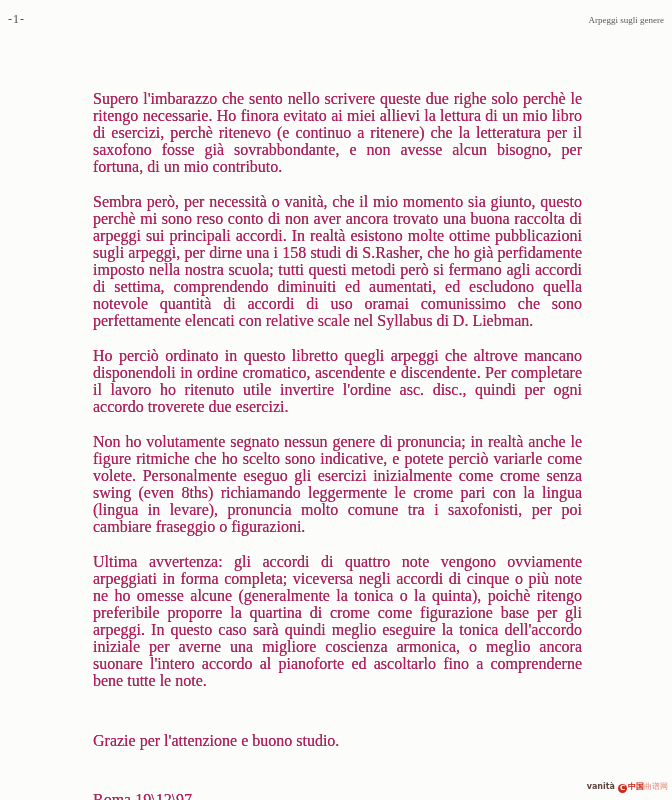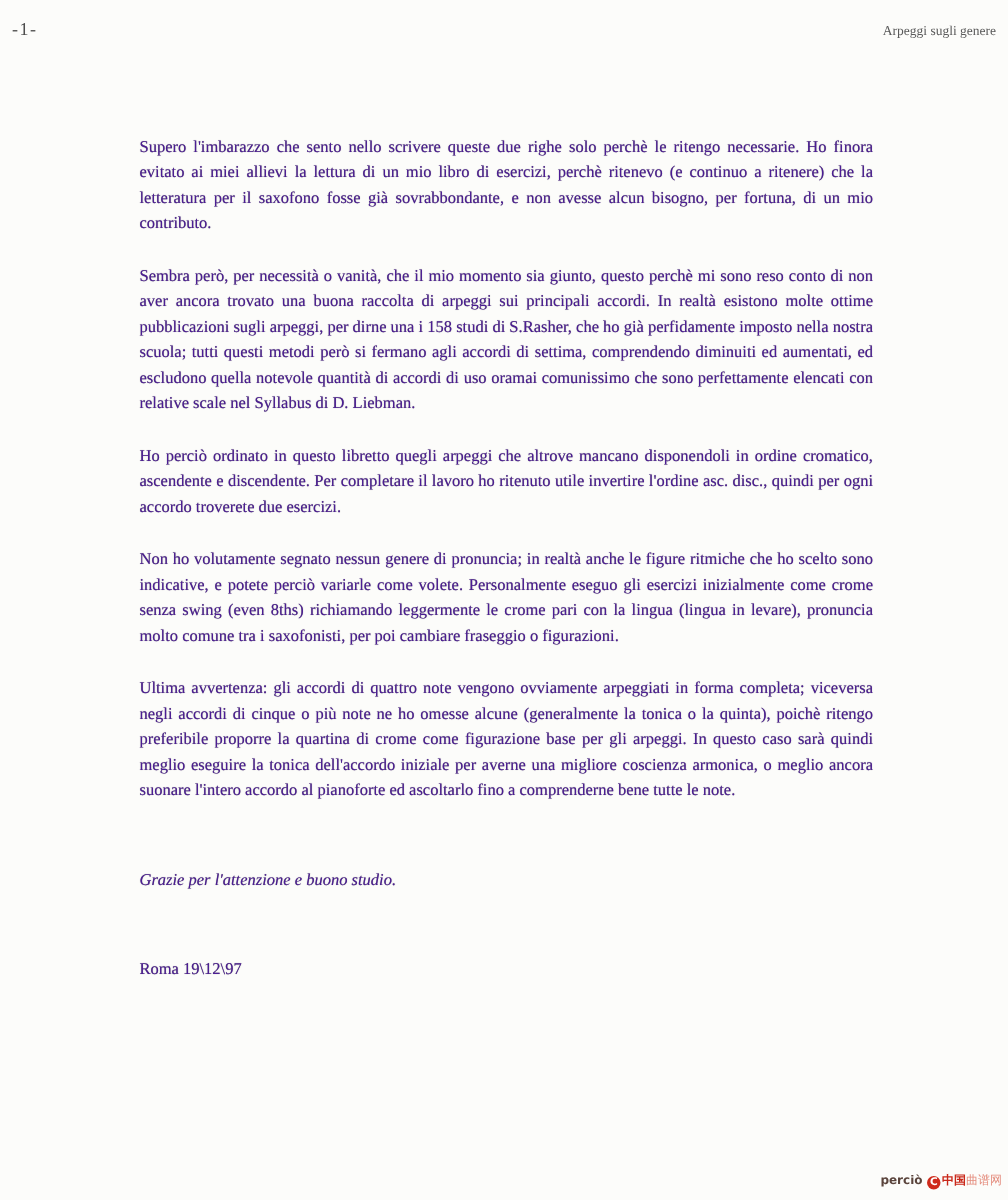--- a/index.html
+++ b/index.html
@@ -33,31 +33,30 @@
   }
   
   .content {
     position: absolute;
     left: 93px;
     top: 90px;
     width: 489px;
   }
   .content p {
     margin: 0 0 18px 0;
-    font-size: 11px;
+    font-size: 16px;
     line-height: 17px;
-    color: #4c1d95;
+    color: #be185d;
     text-align: justify;
     text-shadow: 0 0 0.5px rgba(58,58,58,0.75);
   }
   .content p.closing {
     margin-top: 43px;
     margin-bottom: 42px;
     text-align: left;
-    font-style: italic;
   }
   .content p.dateline {
     margin-bottom: 0;
     text-align: left;
   }
   .content p.last-body {
     margin-bottom: 14px;
   }
   
   .watermark {
@@ -100,16 +99,16 @@
     <p>Supero l'imbarazzo che sento nello scrivere queste due righe solo perchè le ritengo necessarie. Ho finora evitato ai miei allievi la lettura di un mio libro di esercizi, perchè ritenevo (e continuo a ritenere) che la letteratura per il saxofono fosse già sovrabbondante, e non avesse alcun bisogno, per fortuna, di un mio contributo.</p>
     <p>Sembra però, per necessità o vanità, che il mio momento sia giunto, questo perchè mi sono reso conto di non aver ancora trovato una buona raccolta di arpeggi sui principali accordi. In realtà esistono molte ottime pubblicazioni sugli arpeggi, per dirne una i 158 studi di S.Rasher, che ho già perfidamente imposto nella nostra scuola; tutti questi metodi però si fermano agli accordi di settima, comprendendo diminuiti ed aumentati, ed escludono quella notevole quantità di accordi di uso oramai comunissimo che sono perfettamente elencati con relative scale nel Syllabus di D. Liebman.</p>
     <p>Ho perciò ordinato in questo libretto quegli arpeggi che altrove mancano disponendoli in ordine cromatico, ascendente e discendente. Per completare il lavoro ho ritenuto utile invertire l'ordine asc. disc., quindi per ogni accordo troverete due esercizi.</p>
     <p>Non ho volutamente segnato nessun genere di pronuncia; in realtà anche le figure ritmiche che ho scelto sono indicative, e potete perciò variarle come volete. Personalmente eseguo gli esercizi inizialmente come crome senza swing (even 8ths) richiamando leggermente le crome pari con la lingua (lingua in levare), pronuncia molto comune tra i saxofonisti, per poi cambiare fraseggio o figurazioni.</p>
     <p class="last-body">Ultima avvertenza: gli accordi di quattro note vengono ovviamente arpeggiati in forma completa; viceversa negli accordi di cinque o più note ne ho omesse alcune (generalmente la tonica o la quinta), poichè ritengo preferibile proporre la quartina di crome come figurazione base per gli arpeggi. In questo caso sarà quindi meglio eseguire la tonica dell'accordo iniziale per averne una migliore coscienza armonica, o meglio ancora suonare l'intero accordo al pianoforte ed ascoltarlo fino a comprenderne bene tutte le note.</p>
     <p class="closing">Grazie per l'attenzione e buono studio.</p>
     <p class="dateline">Roma 19\12\97</p>
   </div>
 
   <div class="watermark">
-    <span class="wm-dark">perciò</span><span class="wm-logo">C</span><span class="wm-red">中国</span><span class="wm-light">曲谱网</span>
+    <span class="wm-dark">vanità</span><span class="wm-logo">C</span><span class="wm-red">中国</span><span class="wm-light">曲谱网</span>
   </div>
 
 </div>
 
 </body></html>

